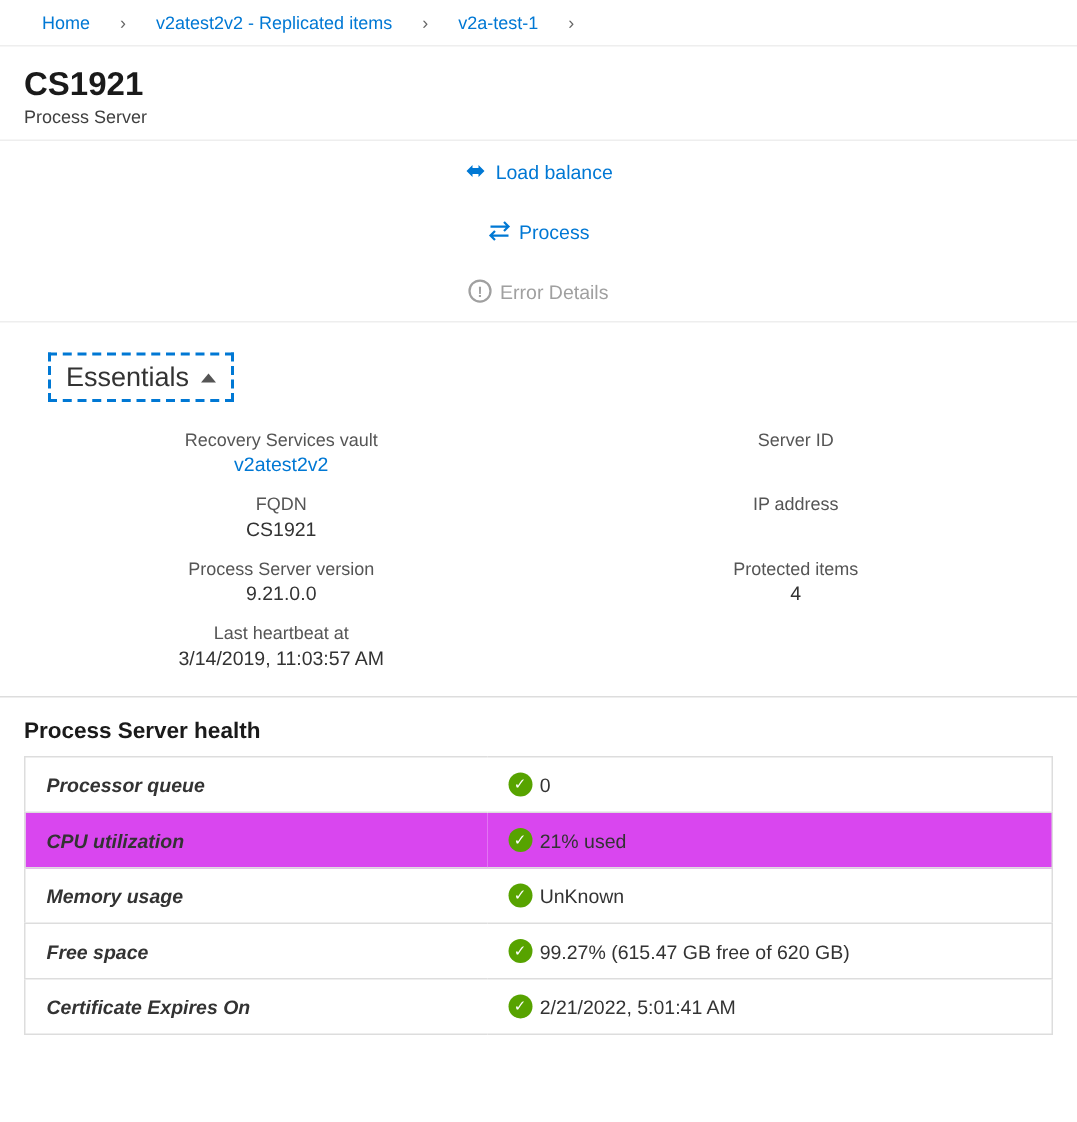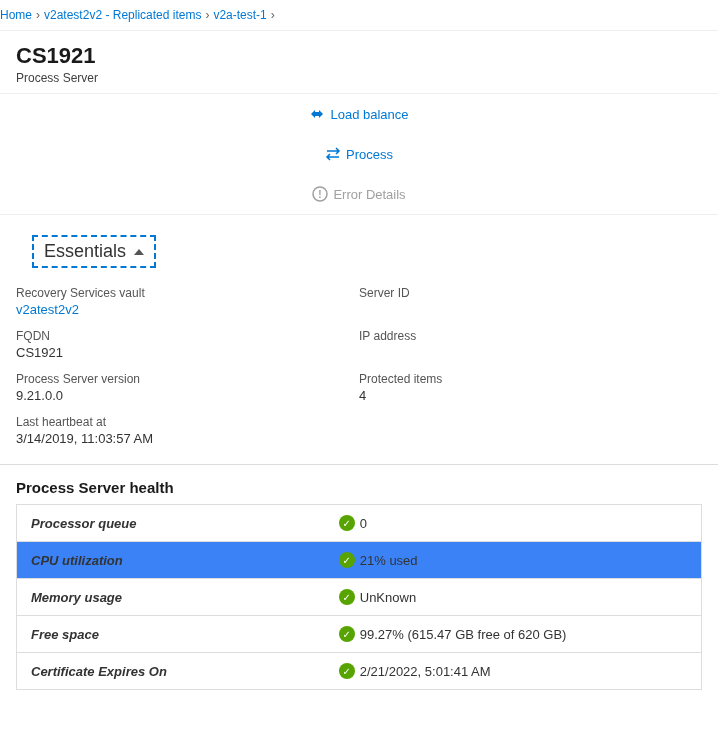--- a/index.html
+++ b/index.html
@@ -7,27 +7,27 @@
       font-family: 'Segoe UI', Arial, sans-serif;
       font-size: 13px;
       color: #333;
       background: #fff;
       width: 718px;
       min-height: 748px;
     }
 
     
     .breadcrumb {
-      padding: 8px 0;
+      padding: 8px 28px;
       font-size: 12px;
       color: #0078d4;
       border-bottom: 1px solid #eee;
       display: flex;
       align-items: center;
-      gap: 4px;
+      gap: 20px;
     }
     .breadcrumb span.sep {
       color: #666;
     }
     .breadcrumb a {
       color: #0078d4;
       text-decoration: none;
     }
 
     
@@ -91,20 +91,21 @@
 
     .essentials-content {
       padding: 12px 16px;
       border-bottom: 1px solid #ddd;
     }
 
     .essentials-grid {
       display: grid;
       grid-template-columns: 1fr 1fr;
       gap: 0;
+      text-align: center;
     }
 
     .field-group {
       padding: 6px 0;
     }
 
     .field-label {
       font-size: 12px;
       color: #555;
       margin-bottom: 2px;
@@ -151,21 +152,21 @@
       vertical-align: middle;
     }
 
     .health-table td:first-child {
       font-weight: 600;
       width: 45%;
       font-style: italic;
     }
 
     .health-table tr.highlighted {
-      background-color: #3b82f6;
+      background-color: #d946ef;
     }
 
     .status-icon {
       display: inline-flex;
       align-items: center;
       justify-content: center;
       width: 16px;
       height: 16px;
       border-radius: 50%;
       background-color: #57a300;

